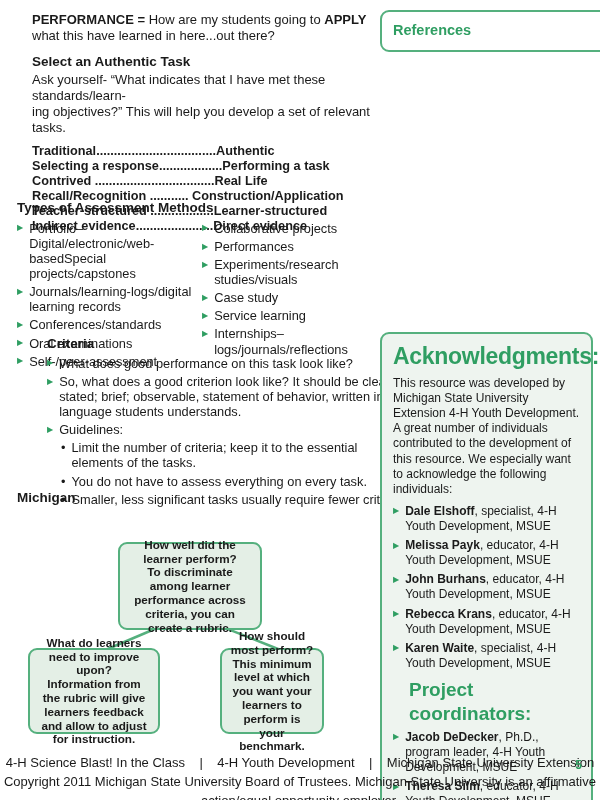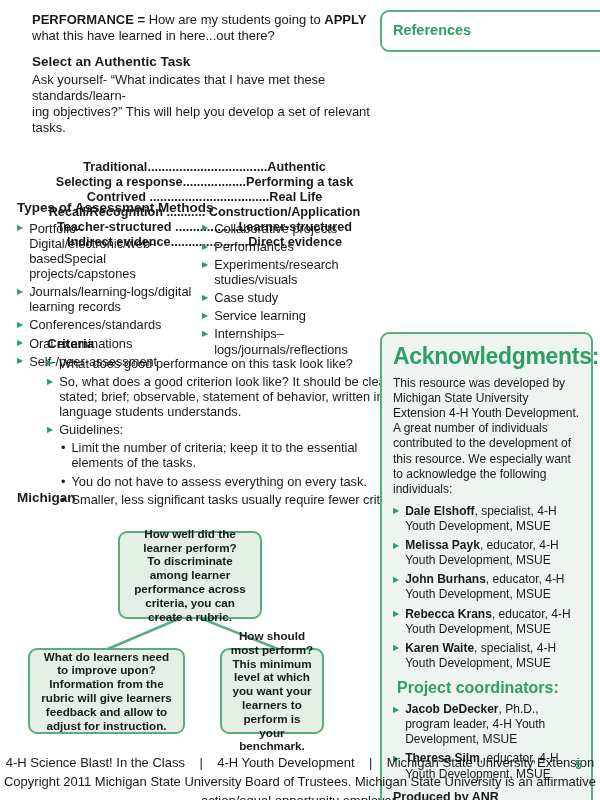--- a/index.html
+++ b/index.html
@@ -5,21 +5,21 @@
   * { margin:0; padding:0; box-sizing:border-box; }
   html,body { width:600px; height:800px; background:#fff;
     font-family:"Liberation Sans", sans-serif; color:#1a1a1a; }
   .page { position:relative; width:600px; height:800px; overflow:hidden; background:#fff; }
 
   
   .top-block { position:absolute; left:32px; top:12px; width:345px; font-size:13px; line-height:1.22; }
   .b { font-weight:bold; }
   .sec-heading { font-weight:bold; font-size:13.5px; margin-bottom:2px; }
   .ask { white-space:pre-line; }
-  .comparisons { margin-top:24px; text-align:center; font-weight:bold; font-size:12.7px; line-height:1.18; }
+  .comparisons { margin-top:8px; text-align:left; font-weight:bold; font-size:12.7px; line-height:1.18; }
 
   
   .methods { position:absolute; left:17px; top:200px; width:362px; font-size:12.8px; line-height:1.18; }
   .methods .cols { display:flex; gap:8px; margin-top:5px; }
   .methods .col { width:178px; }
   .bullet-item { display:flex; gap:6px; margin-bottom:3px; }
   .arrow { color:var(--green); font-size:8px; line-height:1; margin-top:3.5px; flex:0 0 auto; }
   .bullet-text { flex:1; }
 
   
@@ -27,41 +27,41 @@
   .criteria .sec-heading { margin-bottom:4px; }
   .sub-bullet { display:flex; gap:6px; margin:0 0 3px 14px; }
   .dot { flex:0 0 auto; }
 
   
   .rubrics { position:absolute; left:17px; top:490px; width:362px; height:250px; }
   .chart { position:relative; width:362px; height:240px; }
   .fc-box { position:absolute; background:var(--box-fill); border:2.5px solid var(--border-green);
     border-radius:9px; font-size:11.7px; font-weight:bold; text-align:center; line-height:1.18;
     padding:7px 8px; display:flex; align-items:center; justify-content:center; }
-  .fc-top { left:101px; top:24px; width:144px; height:88px; }
-  .fc-left { left:11px; top:141px; width:157px; height:86px; }
+  .fc-top { left:101px; top:35px; width:144px; height:88px; }
+  .fc-left { left:11px; top:141px; width:132px; height:86px; }
   .fc-right { left:203px; top:141px; width:104px; height:86px; }
   .connectors { position:absolute; left:0; top:0; }
 
   
   .ref-box { position:absolute; left:380px; top:10px; width:248px; background:#fff;
     border:2px solid var(--border-green); border-radius:9px; padding:9px 11px;
     font-size:12.4px; line-height:1.26; }
   .ref-box h2 { color:var(--green); font-size:14.5px; margin-bottom:2px; }
   .ref-entry { margin-bottom:11px; white-space:pre-line; }
   .ref-entry:last-child { margin-bottom:0; }
   .it { font-style:italic; }
 
   .ack-box { position:absolute; left:380px; top:332px; width:213px; background:var(--ack-fill);
     border:2px solid var(--border-green); border-radius:9px; padding:8px 11px 10px;
     font-size:12px; line-height:1.26; }
   .ack-box h2 { color:var(--green); font-size:23px; letter-spacing:-0.3px; margin-bottom:5px; }
   .ack-intro { margin-bottom:7px; }
   .ack-box .bullet-item { margin-bottom:4px; }
-  .coord-heading { color:var(--green); font-weight:bold; font-size:16px; margin:7px 4px 4px; }
+  .coord-heading { color:var(--green); font-weight:bold; font-size:19px; margin:7px 16px 4px; }
   .produced { font-weight:bold; font-size:12.5px; margin-top:8px; }
 
   
   .footer { position:absolute; left:0; top:754px; width:600px; text-align:center;
     font-size:13px; line-height:1.45; color:#1a1a1a; }
   .footer .l1 { white-space:pre; }
   .page-num { position:absolute; right:18px; top:758px; color:var(--green); font-weight:bold; font-size:12px; }
 </style>
 </head>
 <body>

